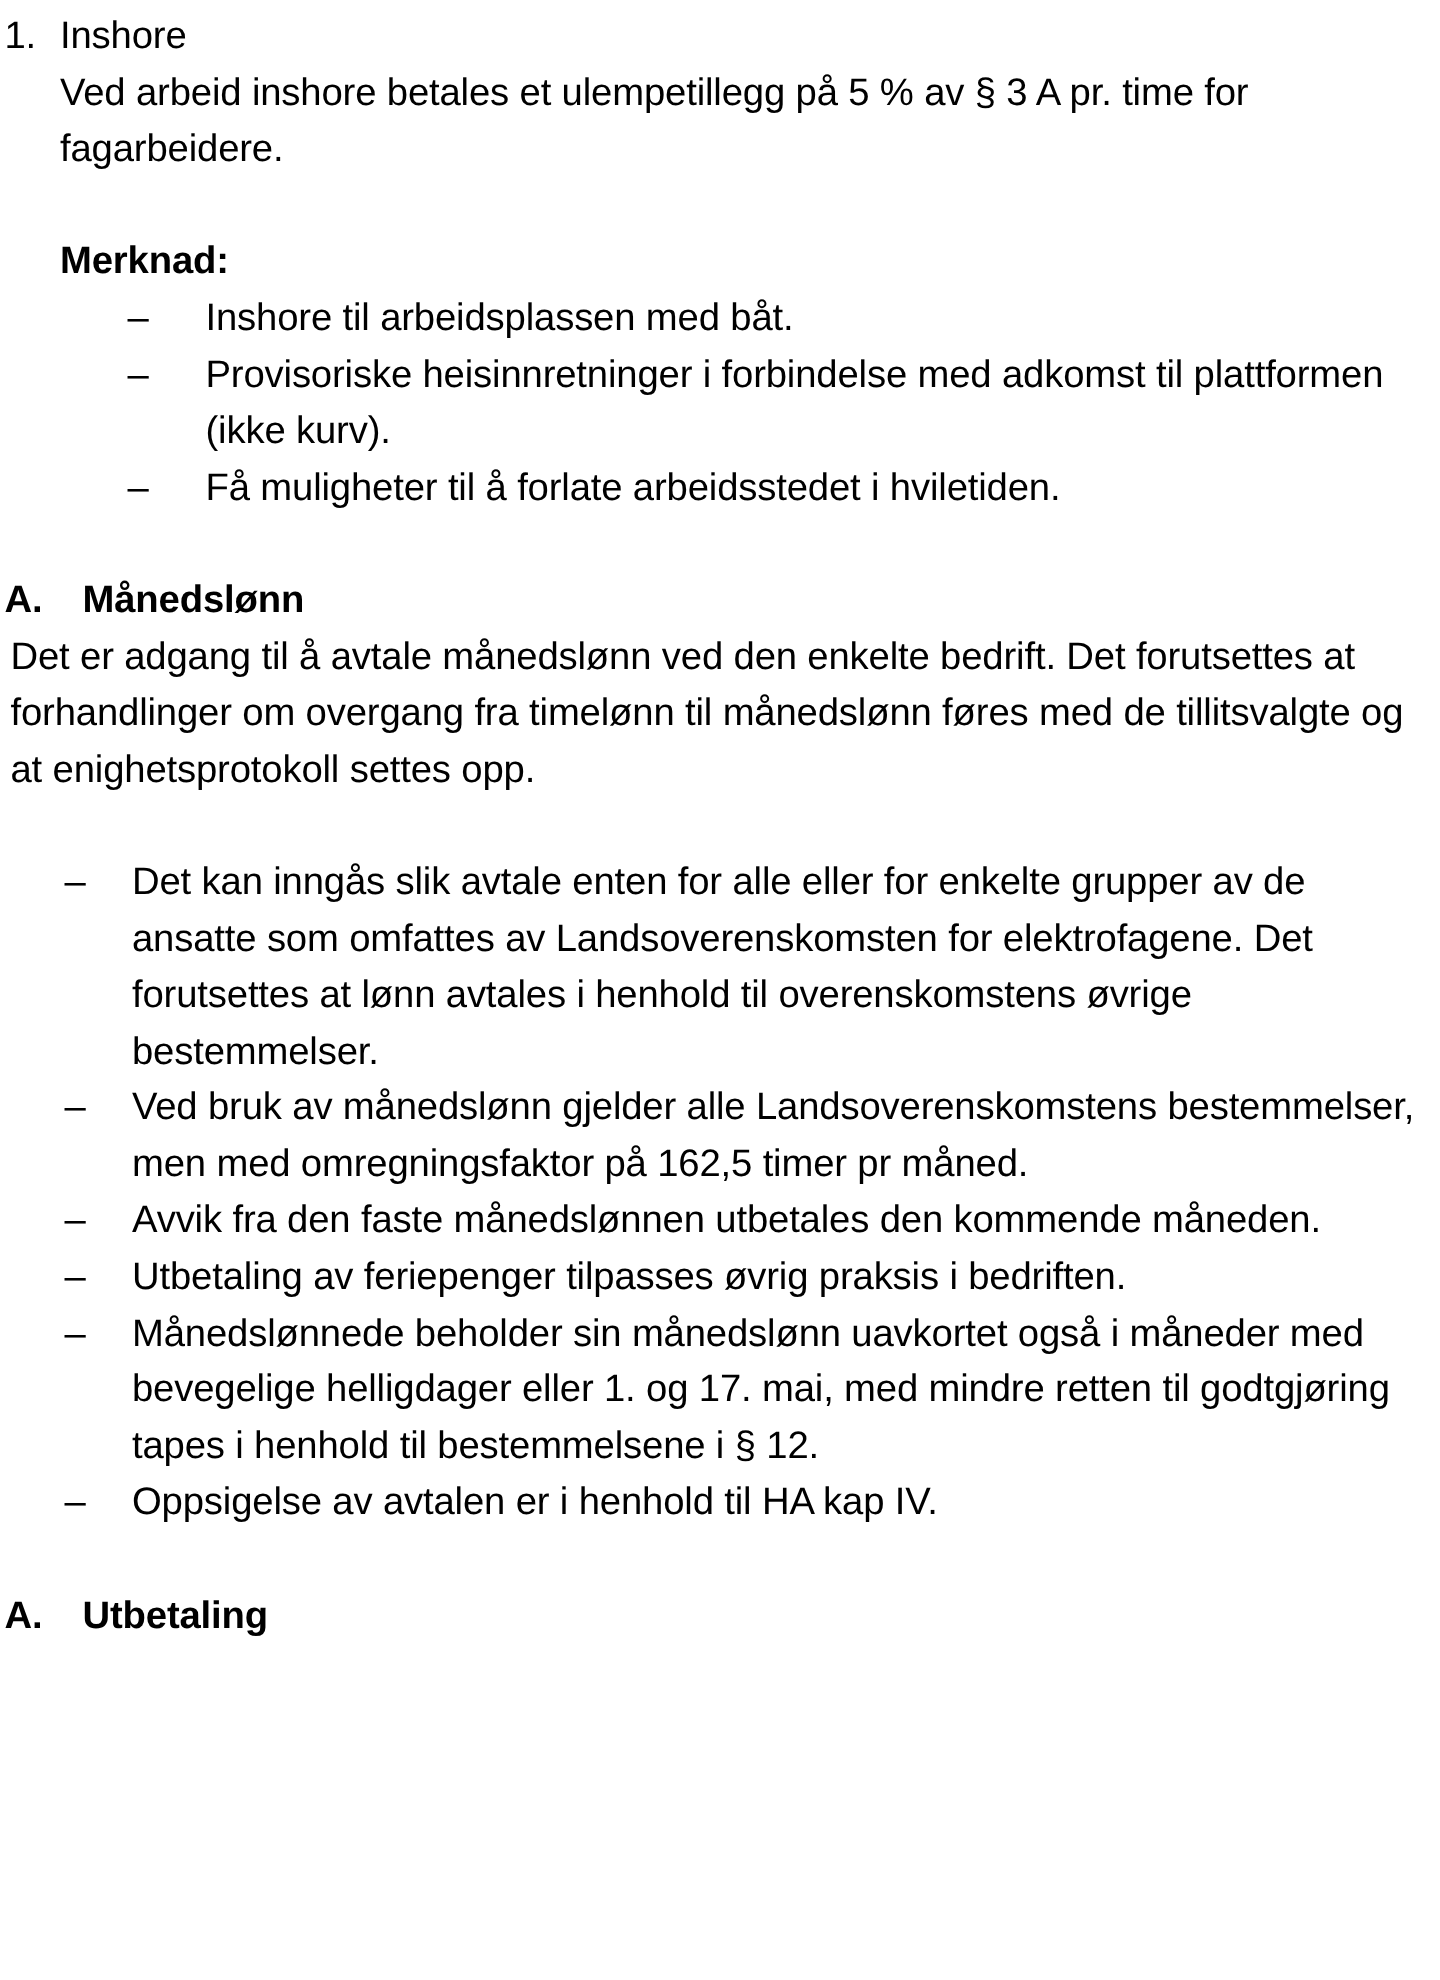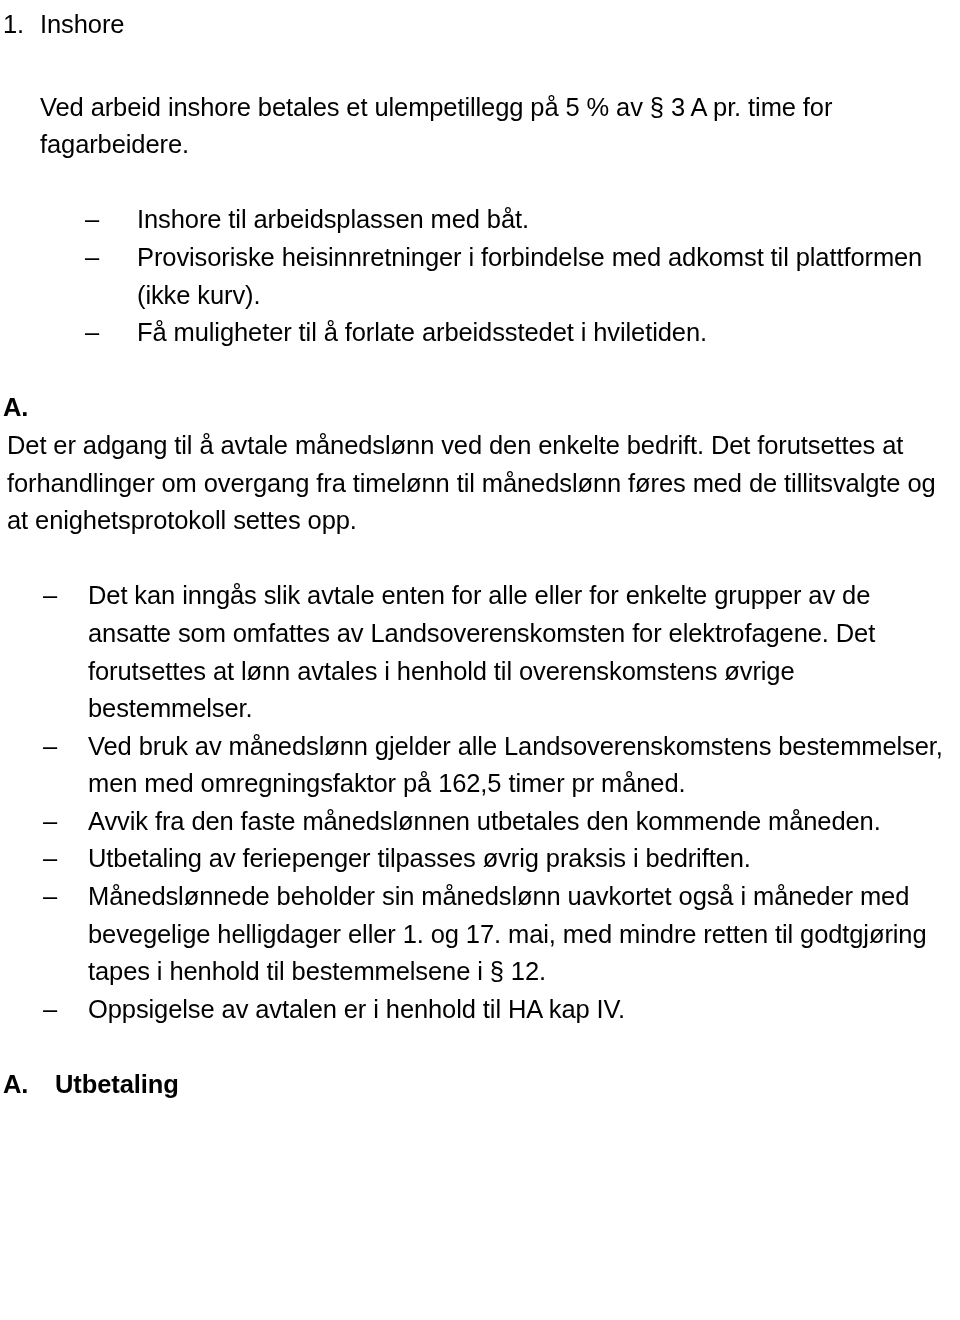--- a/index.html
+++ b/index.html
@@ -55,21 +55,20 @@
     font-weight: bold;
   }
   .letter-head .marker {
     width: 52px;
     flex: 0 0 52px;
   }
 
   
   .para-indent {
     margin-left: 37px;
-    margin-top: 45px;
   }
   .para-flush {
     margin-left: 4px;
   }
 
   
   .bullets {
     list-style: none;
     margin: 0;
     padding: 0;
@@ -114,40 +113,42 @@
   <div class="doc">
 
     <div class="num-head">
       <span class="marker">1.</span>
       <span class="marker-text">Inshore</span>
     </div>
     <div class="line para-indent">Ved arbeid inshore betales et ulempetillegg på 5 % av § 3 A pr. time for fagarbeidere.</div>
 
     <div class="spacer"></div>
 
+    <div class="line para-indent bold">Merknad:</div>
 
     <ul class="bullets level-deep">
       <li>
         <span class="dash">–</span>
         <span class="btext">Inshore til arbeidsplassen med båt.</span>
       </li>
       <li>
         <span class="dash">–</span>
         <span class="btext">Provisoriske heisinnretninger i forbindelse med adkomst til plattformen (ikke kurv).</span>
       </li>
       <li>
         <span class="dash">–</span>
         <span class="btext">Få muligheter til å forlate arbeidsstedet i hviletiden.</span>
       </li>
     </ul>
 
     <div class="spacer"></div>
 
     <div class="letter-head">
       <span class="marker">A.</span>
+      <span class="marker-text">Månedslønn</span>
     </div>
     <div class="line para-flush">Det er adgang til å avtale månedslønn ved den enkelte bedrift. Det forutsettes at forhandlinger om overgang fra timelønn til månedslønn føres med de tillitsvalgte og at enighetsprotokoll settes opp.</div>
 
     <div class="spacer"></div>
 
 
     <ul class="bullets level-mid">
       <li>
         <span class="dash">–</span>
         <span class="btext">Det kan inngås slik avtale enten for alle eller for enkelte grupper av de ansatte som omfattes av Landsoverenskomsten for elektrofagene. Det forutsettes at lønn avtales i henhold til overenskomstens øvrige bestemmelser.</span>

